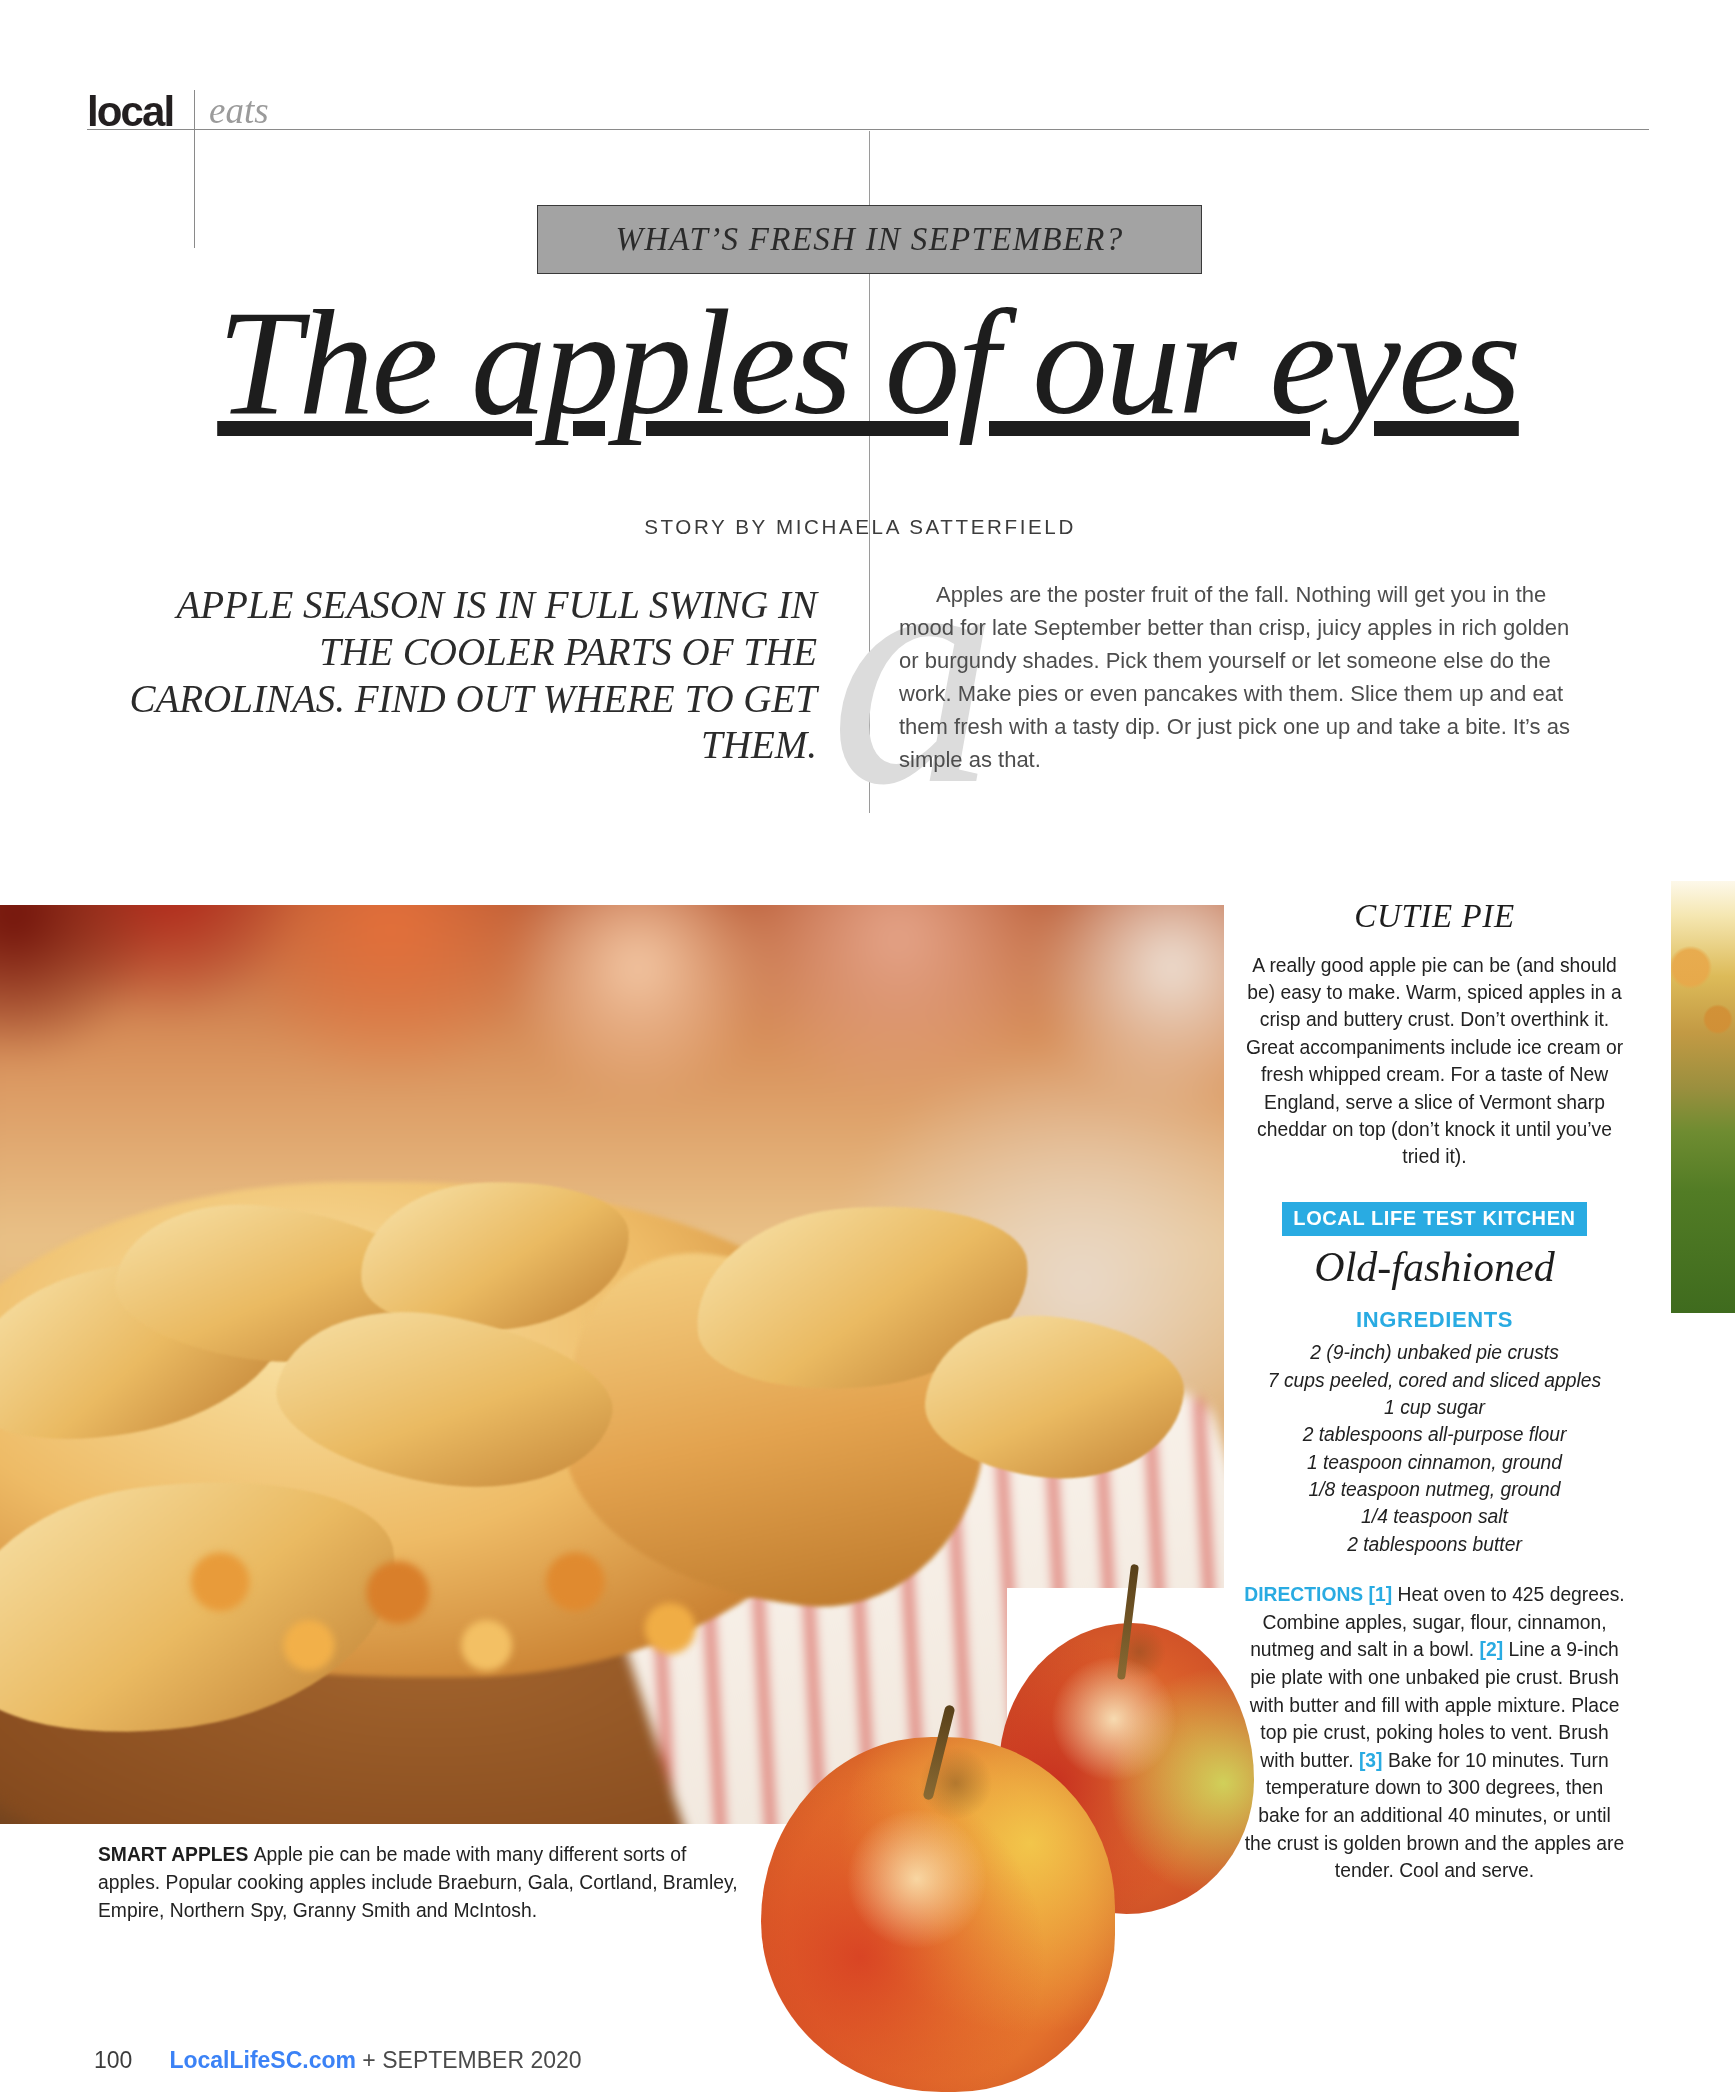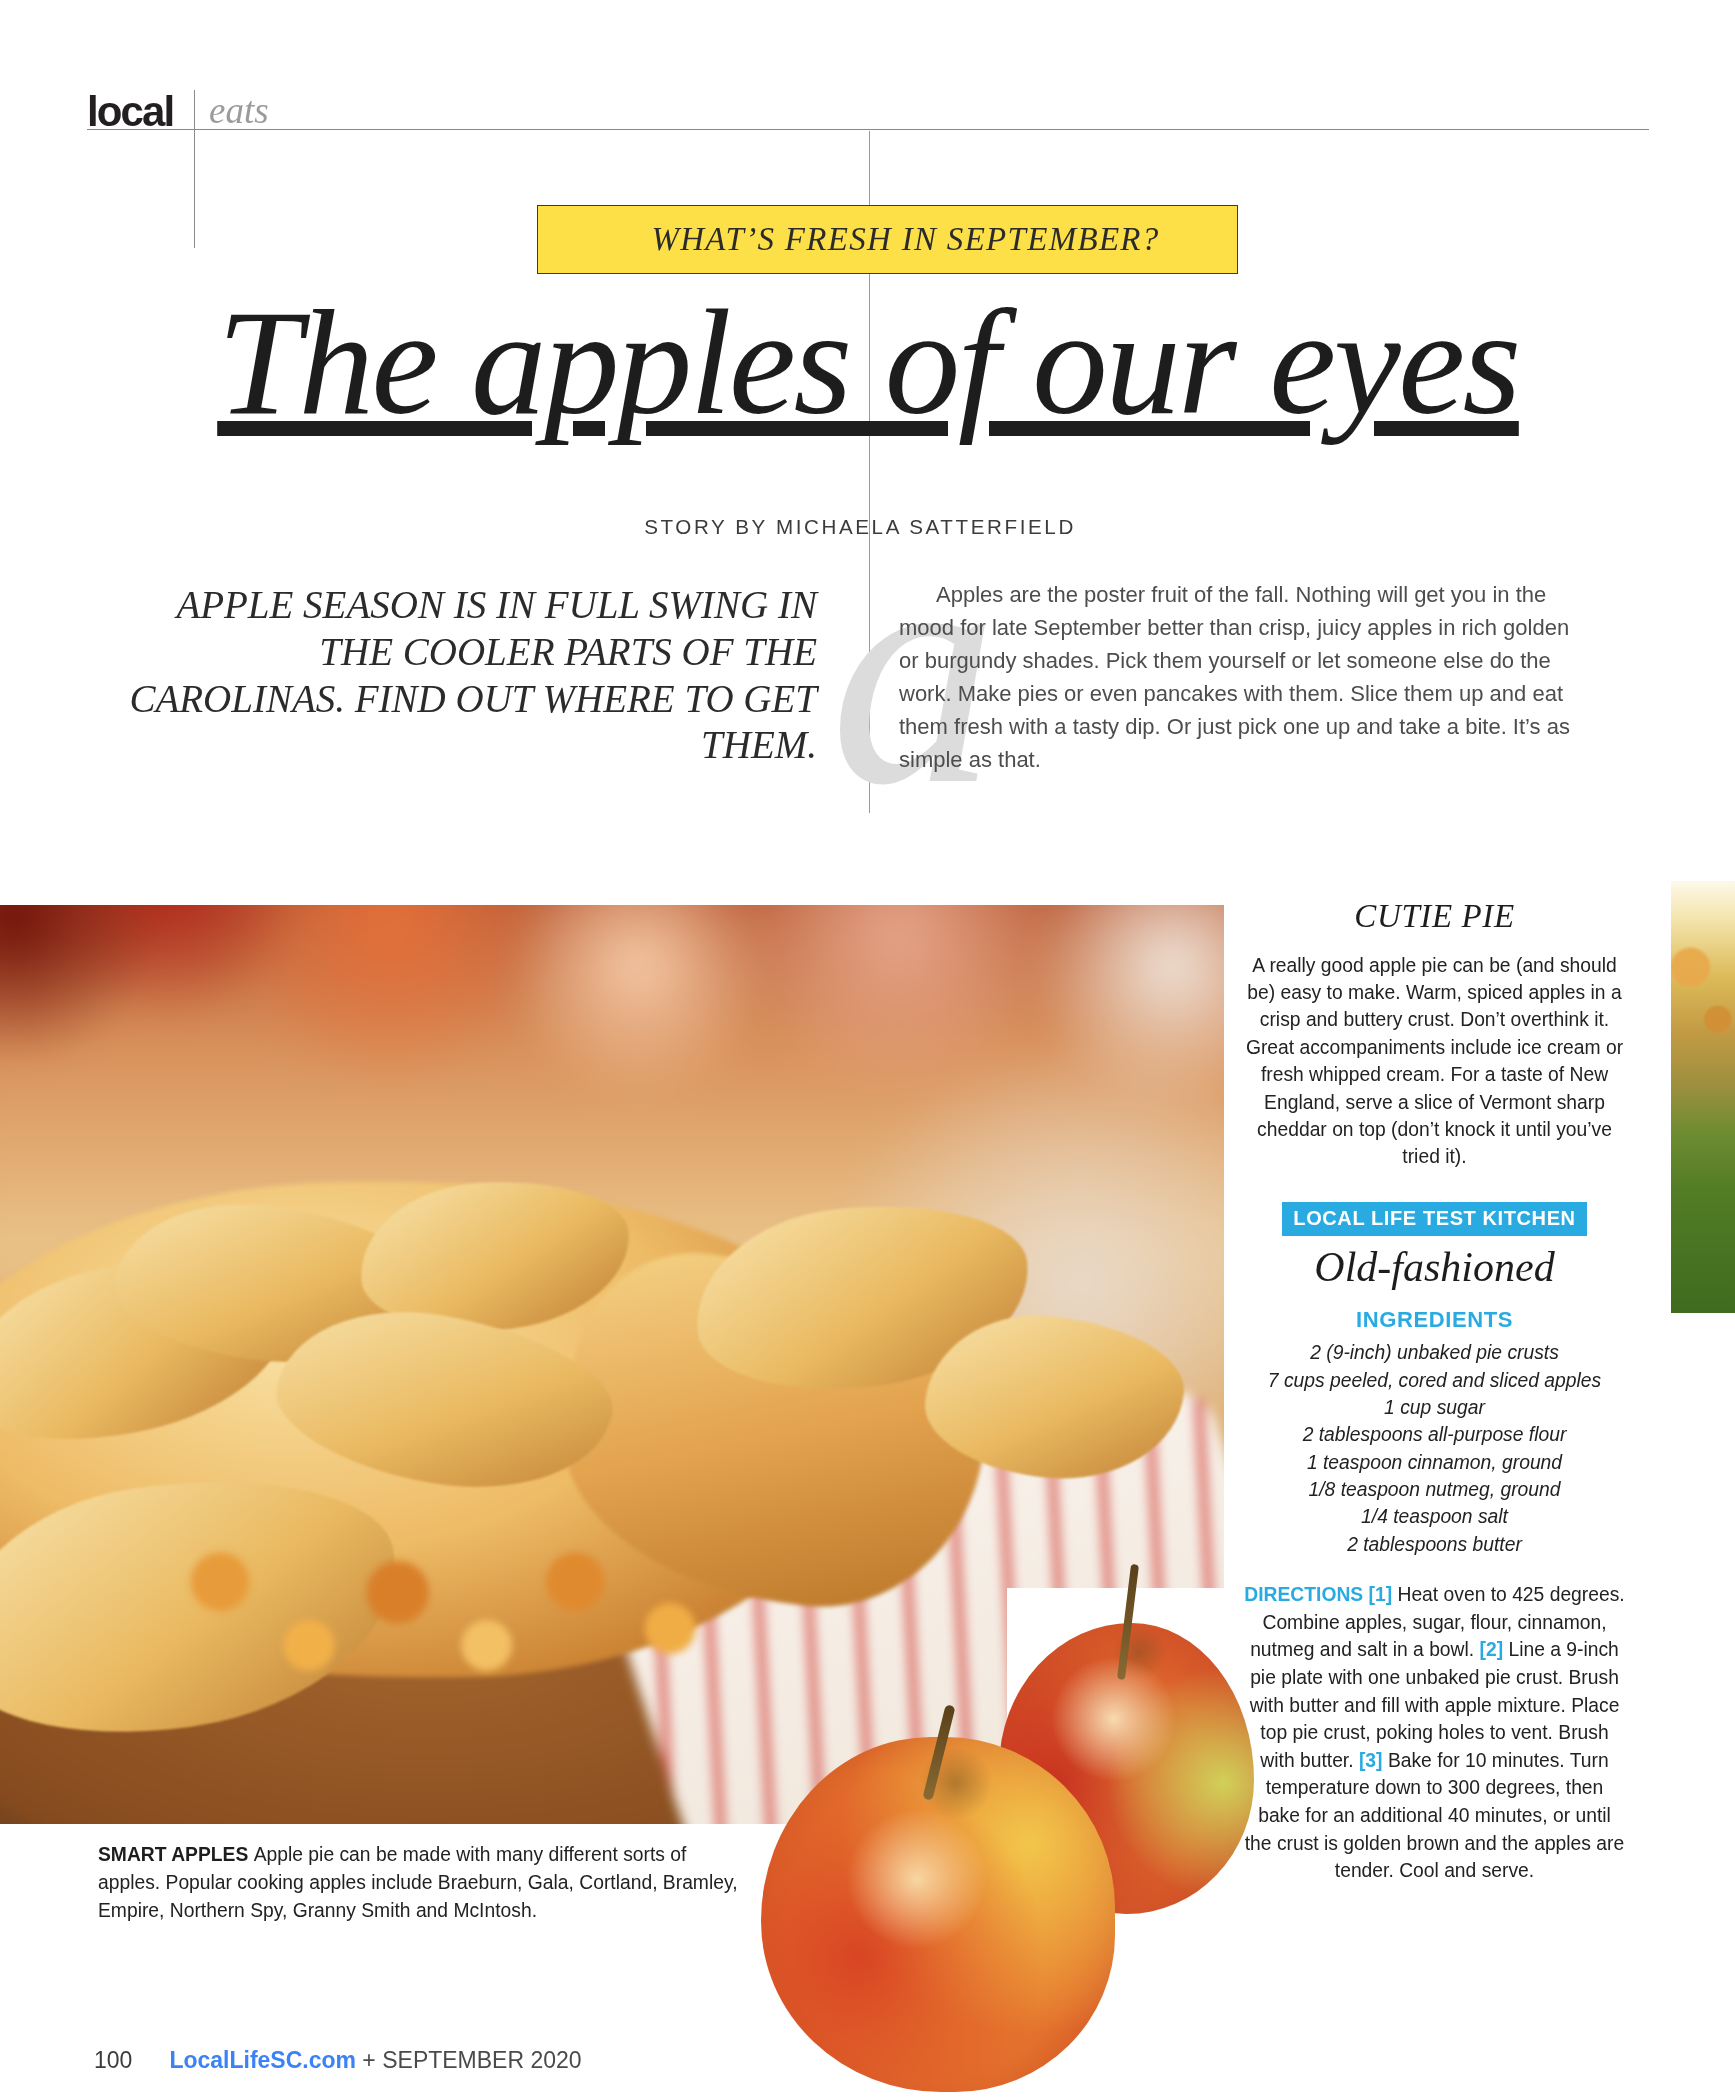--- a/index.html
+++ b/index.html
@@ -9,22 +9,22 @@
 
   
   .logo-local{left:87px;top:88px;font-size:42px;font-weight:bold;letter-spacing:-1.9px;color:#231f20;}
   .logo-eats{left:209px;top:89px;font-family:"Liberation Serif",serif;font-style:italic;
              font-size:37px;color:#9b9b9b;}
   .header-rule{left:87px;top:129px;width:1562px;height:1.3px;background:#8a8a8a;}
   .logo-divider{left:194px;top:90px;width:1.3px;height:158px;background:#8a8a8a;}
   .center-rule{left:869px;top:131px;width:1.3px;height:682px;background:#9a9a9a;z-index:0;}
 
   
-  .kicker-box{left:537px;top:205px;width:663px;height:67px;background:#fde047;border:1.3px solid #3a3a3a;
-              display:flex;align-items:center;justify-content:center;z-index:2;padding-left:36px;}
+  .kicker-box{left:537px;top:205px;width:663px;height:67px;background:#a3a3a3;border:1.3px solid #3a3a3a;
+              display:flex;align-items:center;justify-content:center;z-index:2;}
   .kicker-box span{font-family:"Liberation Serif",serif;font-style:italic;font-size:33px;
                    letter-spacing:1.3px;color:#2b2b2b;}
 
   
   .title{left:0;top:283px;width:1736px;text-align:center;font-family:"Liberation Serif",serif;
          font-style:italic;font-weight:normal;font-size:151px;line-height:1.05;color:#1d1d1d;
          letter-spacing:-2.6px;text-decoration:underline;}
   .byline{left:0;top:515px;width:1720px;text-align:center;font-size:20.6px;letter-spacing:2.6px;color:#3c3c3c;}
 
   

